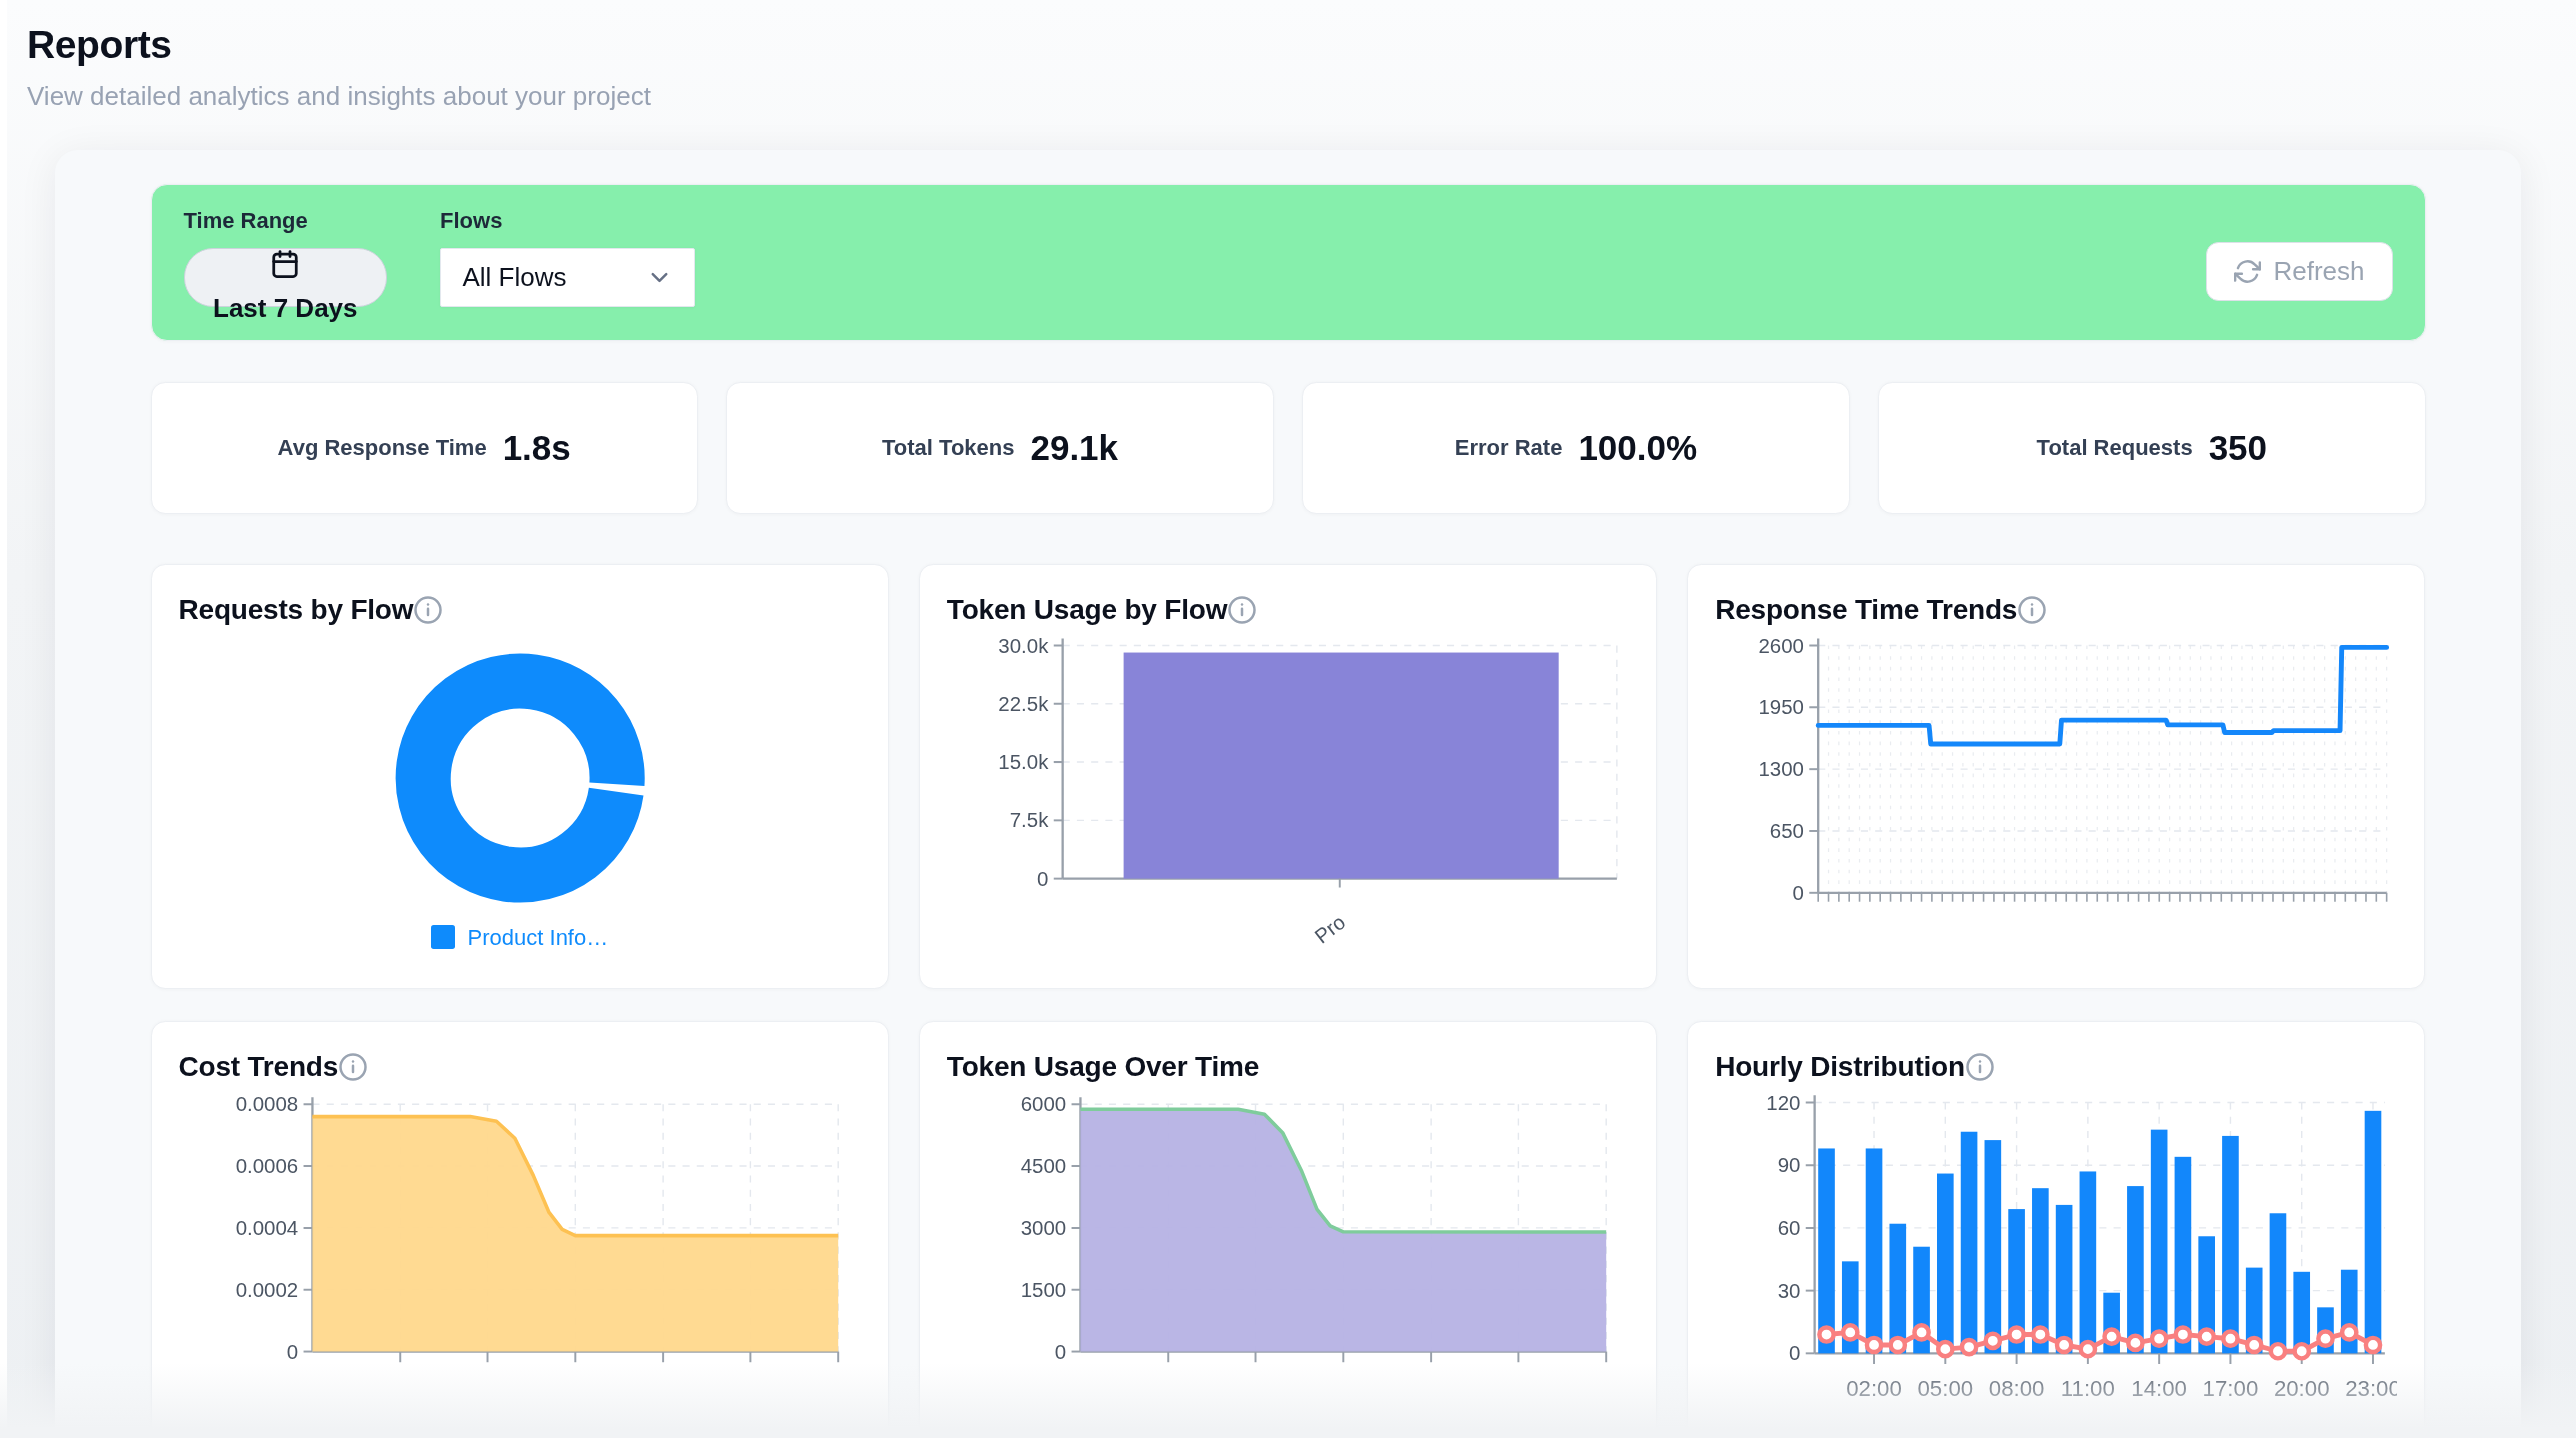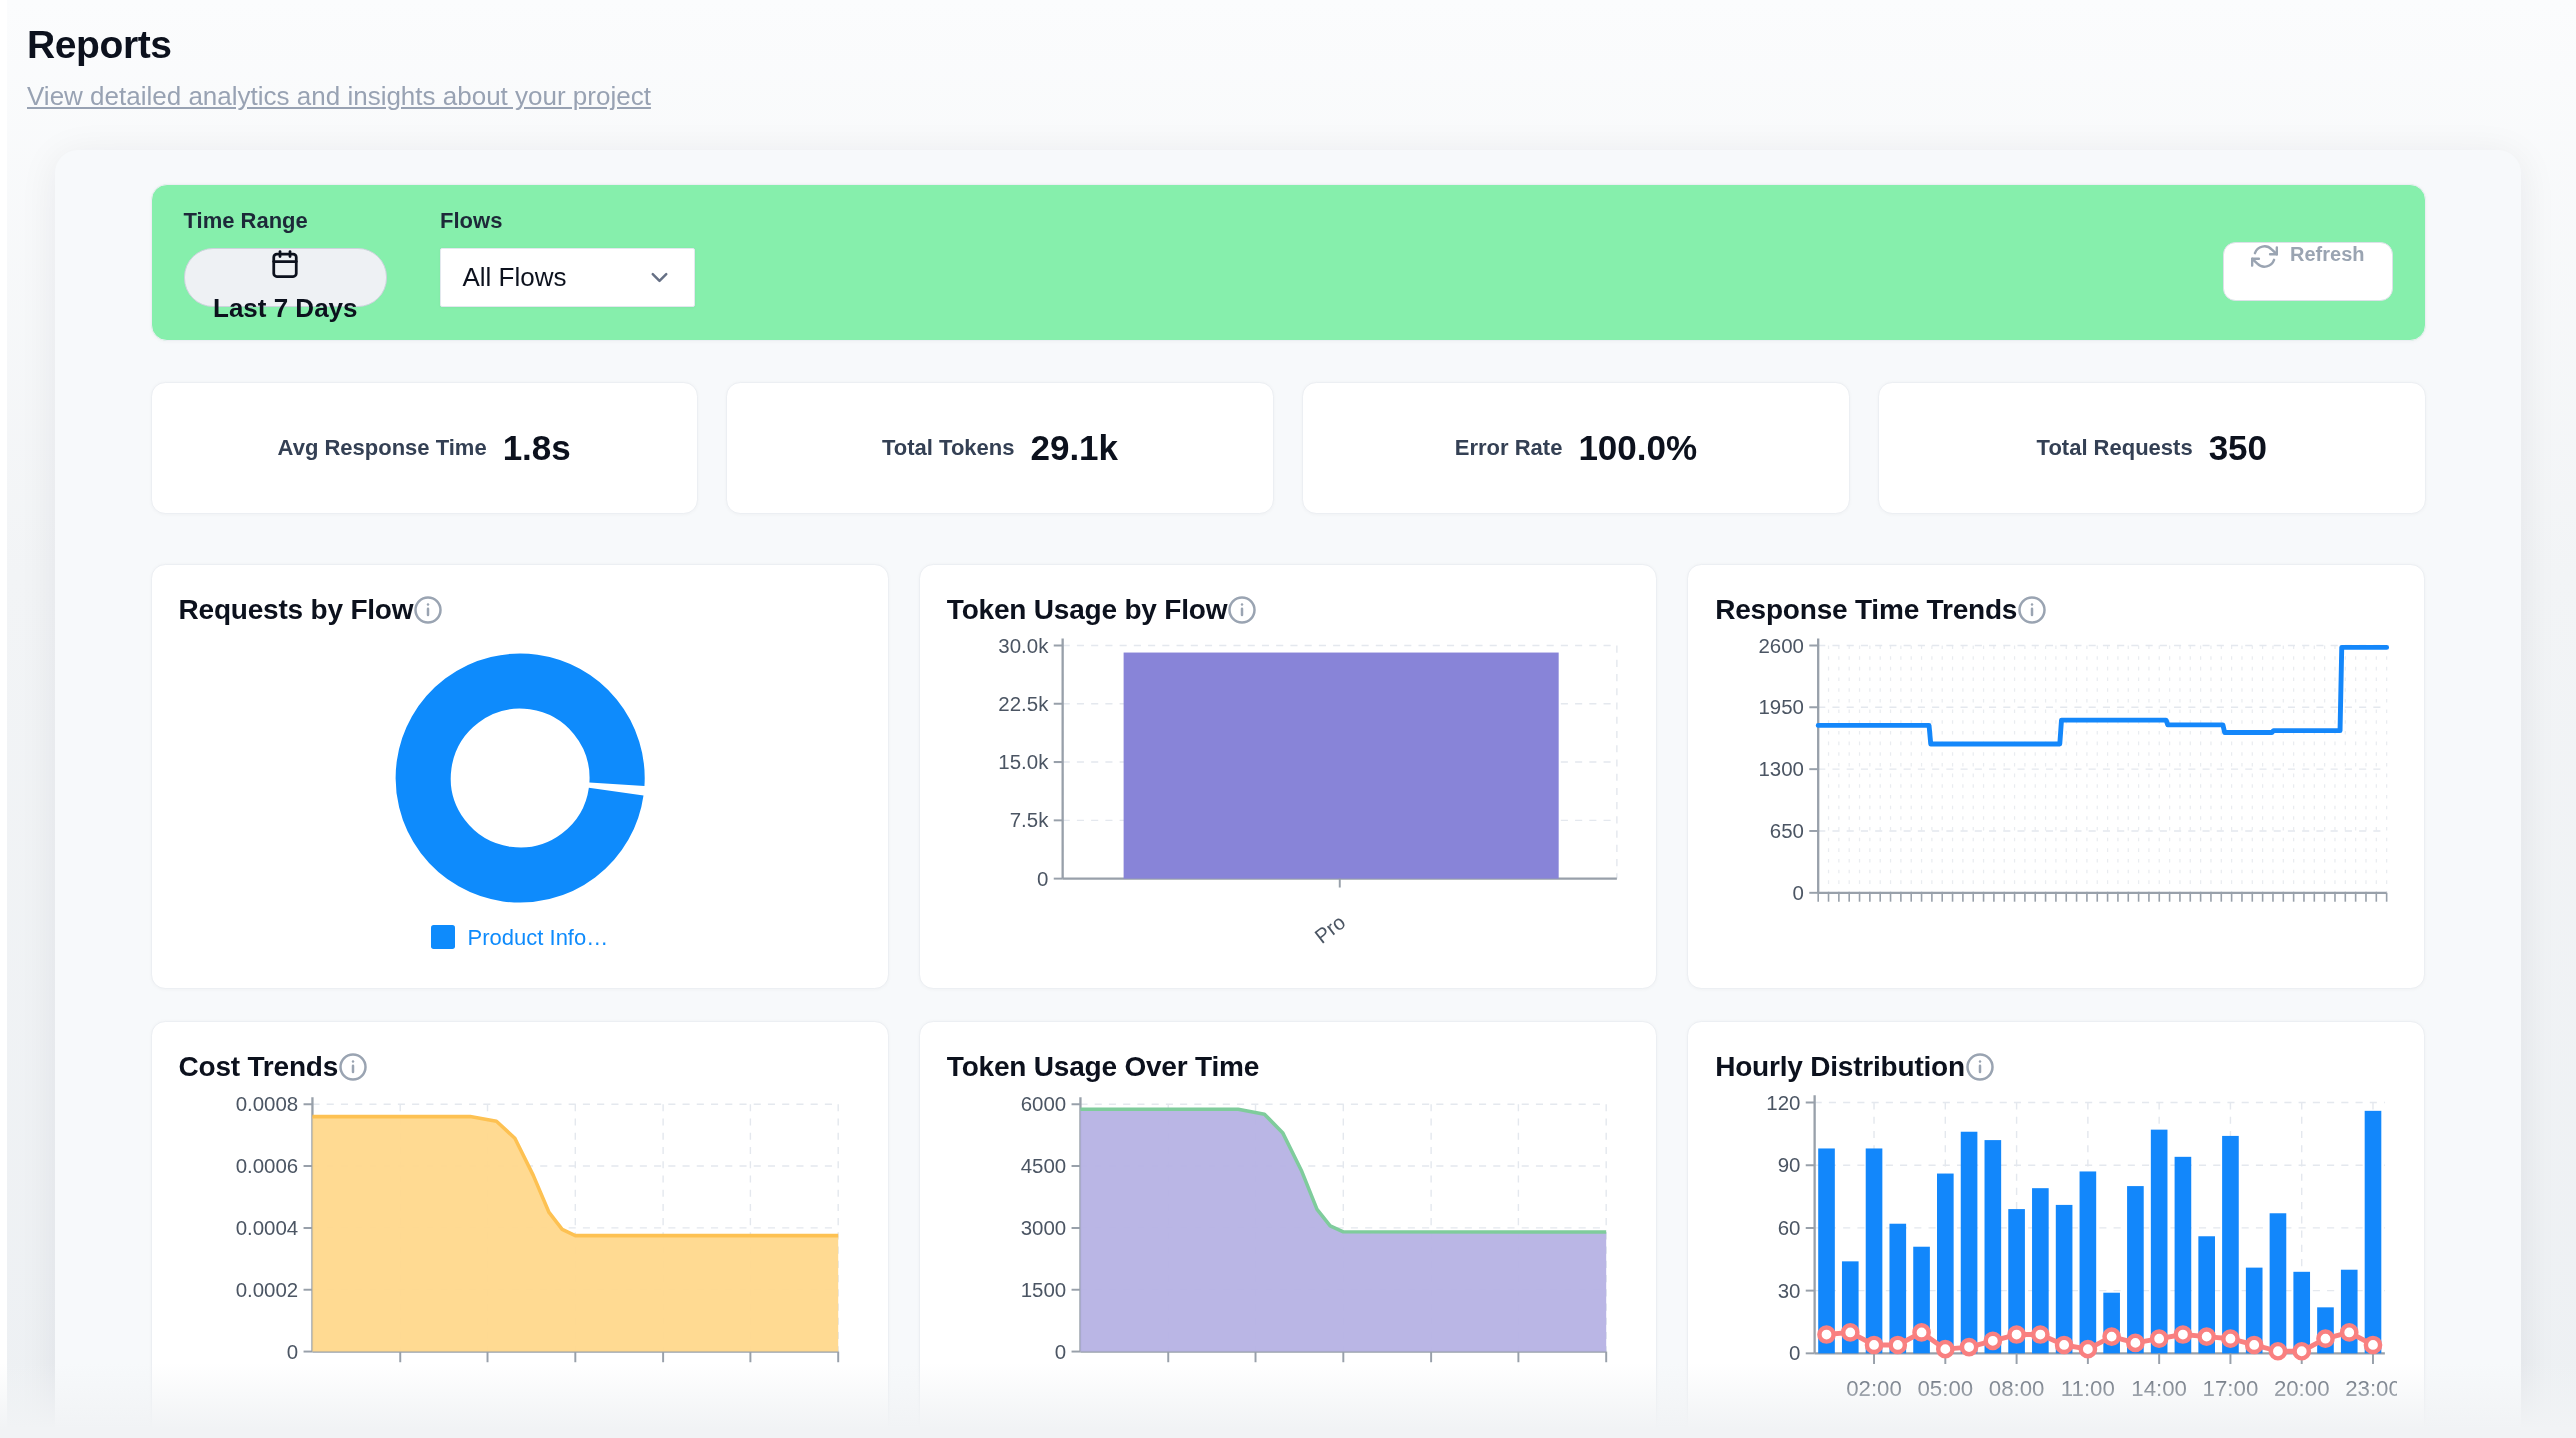--- a/index.html
+++ b/index.html
@@ -5,21 +5,21 @@
   * { margin:0; padding:0; box-sizing:border-box; }
   html,body { width:2576px; height:1438px; overflow:hidden; }
   body {
     font-family:"Liberation Sans", sans-serif;
     background:linear-gradient(180deg,#fbfcfd 0%,#f2f4f6 40%,#edf0f3 100%);
     position:relative; color:#101828;
   }
   .left-strip { position:absolute; left:0; top:0; width:7.1px; height:100%; background:#ffffff; z-index:4; }
   .page-header { padding:23px 0 0 27px; position:relative; z-index:2; }
   .page-title { font-size:39px; font-weight:800; letter-spacing:-0.4px; color:#0c111d; }
-  .page-subtitle { margin-top:14.2px; font-size:26px; color:#98a2b3;text-decoration:underline; }
+  .page-subtitle { margin-top:14.2px; font-size:26px; color:#98a2b3; }
   .panel {
     position:absolute; left:55px; right:55px; top:150px; height:1389px;
     background:#f7f9fb; border-radius:23px;
     box-shadow:0 5.3px 39px rgba(16,24,40,.07);
   }
   .inner { width:2275px; margin:34px auto 0; }
 
   
   .filter-card {
     background:#86efac; border:1.3px solid #eceff3; border-radius:16px;
@@ -35,22 +35,22 @@
   }
   .select-btn {
     height:59px; width:255px; border-radius:2px; border:1.3px solid #e3e8ee; background:#fff;
     display:flex; align-items:center; justify-content:space-between; padding:0 21.4px;
     font-family:inherit; font-size:26px; color:#0c111d; cursor:pointer;
     box-shadow:0 0.9px 2.7px rgba(16,24,40,.04);
   }
   .refresh-btn {
     position:absolute; right:32px; top:57px; height:59px;
     border-radius:12.5px; border:1.3px solid #dce1e8; background:#fff;
-    display:flex; align-items:flex-start; gap:12.5px; padding:0 27px;
-    font-family:inherit; font-size:20px; font-weight:700; color:#9aa4b2; cursor:pointer;
+    display:flex; align-items:center; gap:12.5px; padding:0 27px;
+    font-family:inherit; font-size:26px; font-weight:400; color:#9aa4b2; cursor:pointer;
   }
   .icon { display:inline-flex; }
 
   
   .stats-row { margin-top:41px; display:flex; gap:28.5px; }
   .stat-card {
     flex:1; height:132px; background:#fff; border:1.3px solid #eceff3; border-radius:14.2px;
     display:flex; flex-direction:row; align-items:center; justify-content:center; gap:16px;
     box-shadow:0 0.9px 3.6px rgba(16,24,40,.03);
   }

